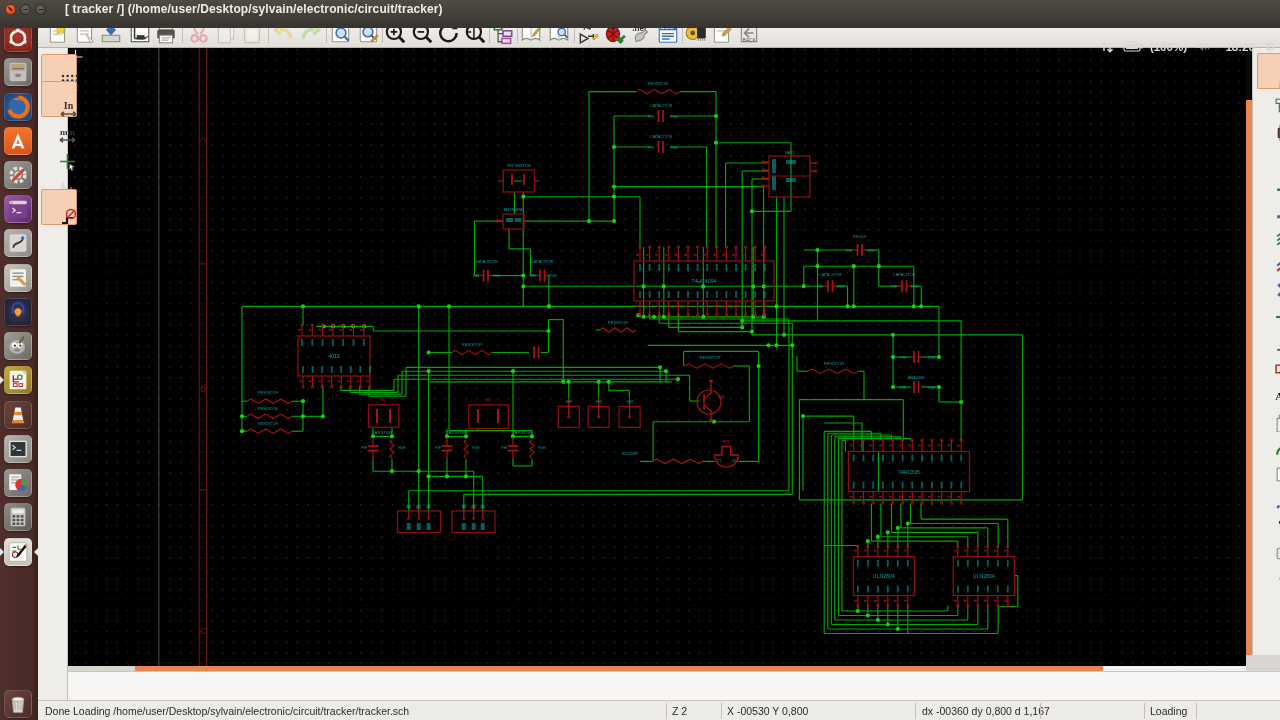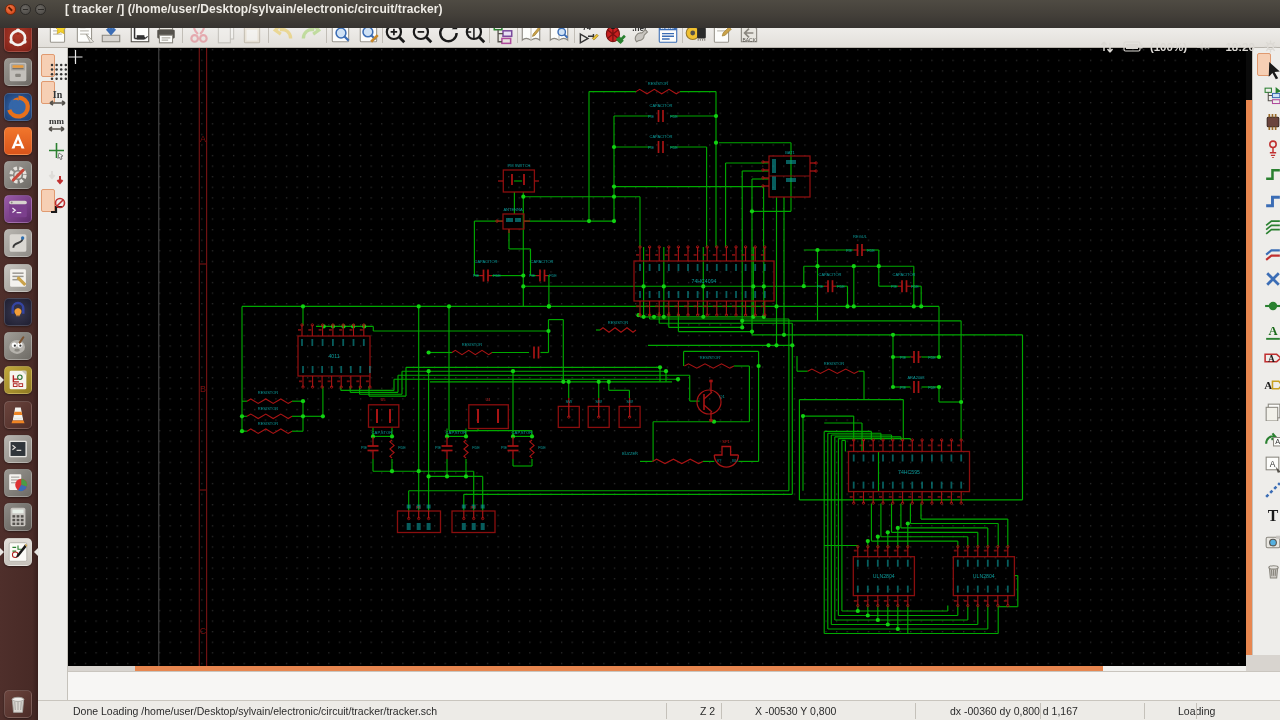--- a/index.html
+++ b/index.html
@@ -15,32 +15,32 @@
 .ltile { position:absolute; left:4px; width:28px; height:28px; border-radius:5px;
   border:1px solid rgba(255,255,255,.16); box-shadow:0 1px 2px rgba(0,0,0,.4);
   display:flex; align-items:center; justify-content:center; }
 #toolbar { position:absolute; left:38px; top:19px; width:1242px; height:29px;
   background:linear-gradient(180deg,#f4f3f1,#e2dfda); border-bottom:1px solid #b8b4ad; z-index:25; }
 .ticon { position:absolute; top:2px; width:24px; height:24px; }
 #lefttools { position:absolute; left:38px; top:48px; width:30px; height:672px;
   background:#eeedea; border-right:1px solid #c5c2bb; z-index:10; }
 #righttools { position:absolute; left:1252px; top:48px; width:28px; height:622px;
   background:#eeedea; border-left:1px solid #c5c2bb; z-index:10; }
-.sicon { position:absolute; width:14px; height:23px; padding:6px; border-radius:2px; }
+.sicon { position:absolute; width:14px; height:23px; padding:17px; border-radius:2px; }
 .sicon.sel { background:#f6cfb4; border:1px solid #e09a70; }
 #canvas { position:absolute; left:68px; top:48px; width:1178px; height:618px; background:#000; }
 #vscroll { position:absolute; left:1246px; top:48px; width:6px; height:618px; background:#0a0a0a; }
 #vthumb { position:absolute; left:0; top:52px; width:6px; height:555px; background:#e7864f; }
 #hscroll { position:absolute; left:68px; top:666px; width:1184px; height:5px; background:#d8d4cf; }
 #hthumb { position:absolute; left:67px; top:0; width:968px; height:5px; background:#e7864f; }
 #gap { position:absolute; left:38px; top:671px; width:1242px; height:29px; background:#f7f6f4;
   border-top:1px solid #c9c5be; }
 #status { position:absolute; left:38px; top:700px; width:1242px; height:20px; background:#edebe7;
   border-top:1px solid #c9c5be; font-size:10.5px; color:#2b2b2b; z-index:25; }
-#status span { position:absolute; top:4px; white-space:nowrap;margin-left:28px; }
+#status span { position:absolute; top:4px; white-space:nowrap; }
 .stsep { position:absolute; top:2px; width:1px; height:16px; background:#c5c1ba; }
 #corner { position:absolute; left:1246px; top:655px; width:34px; height:16px; background:#d8d4cf; z-index:11; }
 </style></head><body>
 <div id="canvas">
 <svg width="1178" height="618" viewBox="68 48 1178 618">
 <defs>
         <pattern id="grid" width="10.58" height="10.58" patternUnits="userSpaceOnUse" x="0.2" y="6.8">
 <rect x="0" y="0" width="1.3" height="1.3" fill="#2b2b2b"></rect>
         </pattern>
       </defs>

